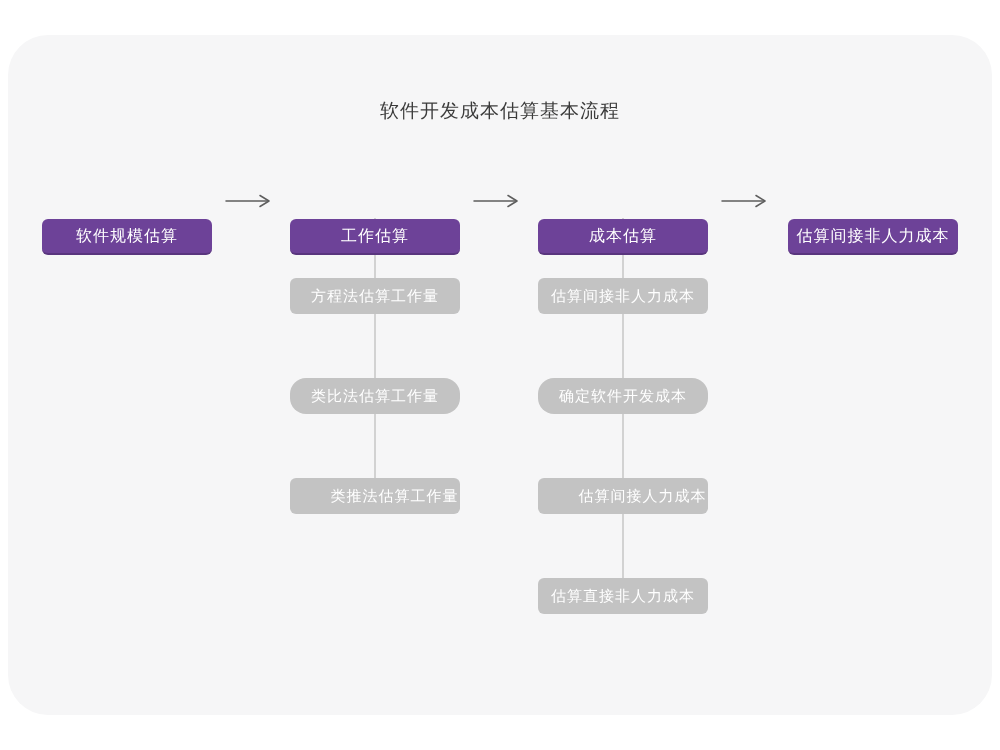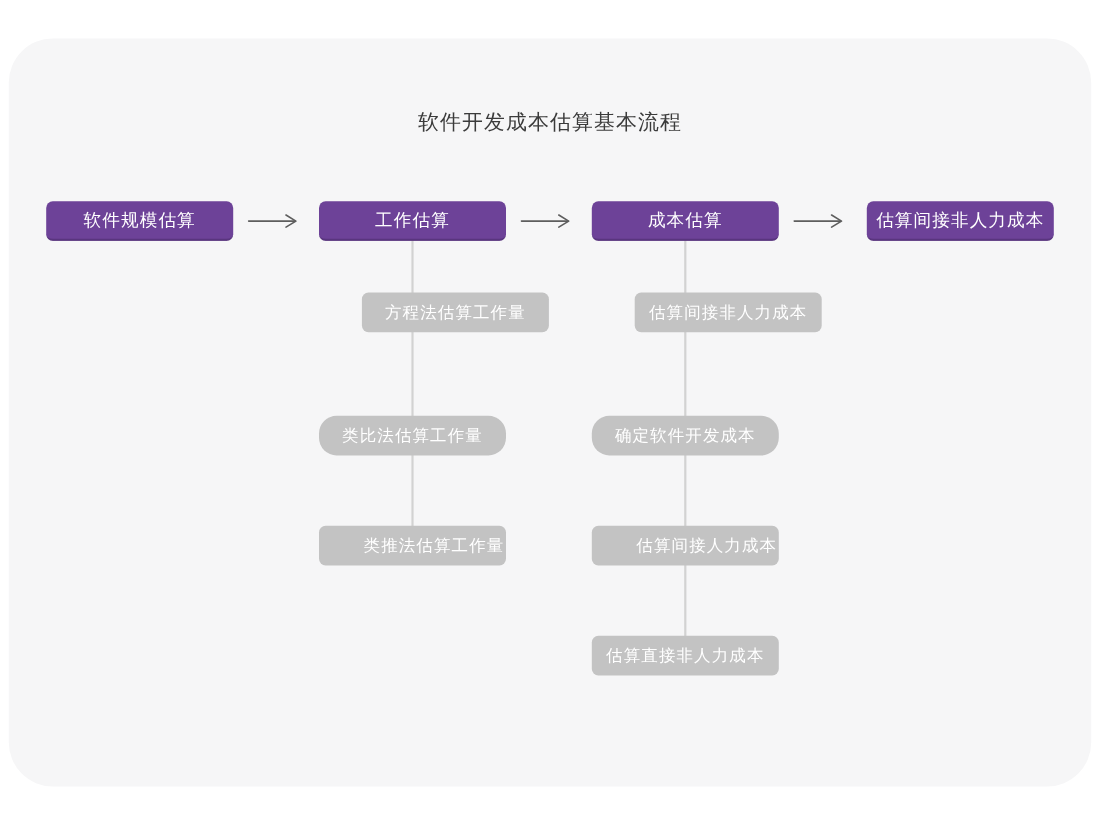--- a/index.html
+++ b/index.html
@@ -32,28 +32,29 @@
   .vline.col2{left:374px;top:218px;height:272px;}
   .vline.col3{left:622px;top:218px;height:372px;}
   .node{
     position:absolute;width:170px;height:36px;border-radius:6px;
     display:flex;align-items:center;justify-content:center;
     font-size:16px;color:#ffffff;letter-spacing:1px;white-space:nowrap;
   }
   .node.primary{
     background:var(--primary);
     border-bottom:2px solid var(--primary-dark);
+    margin-top:36px;
   }
   .node.sub{
     background:var(--gray-box);
     font-size:15px;
   }
   .row-top{top:183px;}
   .c1{left:42px;} .c2{left:290px;text-align:center;} .c3{left:538px;} .c4{left:788px;}
-  .sub-r1{top:266px;margin-left:39px;} .sub-r2{top:378px;border-radius:16px;} .sub-r3{top:478px;padding-left:39px;} .sub-r4{top:578px;}
+  .sub-r1{top:278px;} .sub-r2{top:378px;border-radius:16px;} .sub-r3{top:478px;padding-left:39px;} .sub-r4{top:578px;}
   .arrow{
     position:absolute;top:194px;width:50px;height:14px;
     display:flex;align-items:center;justify-content:center;
     color:var(--arrow);
   }
   .a1{left:223px;} .a2{left:471px;} .a3{left:719px;}
   .arrow svg{display:block;}
 </style>
 </head>
 <body>

